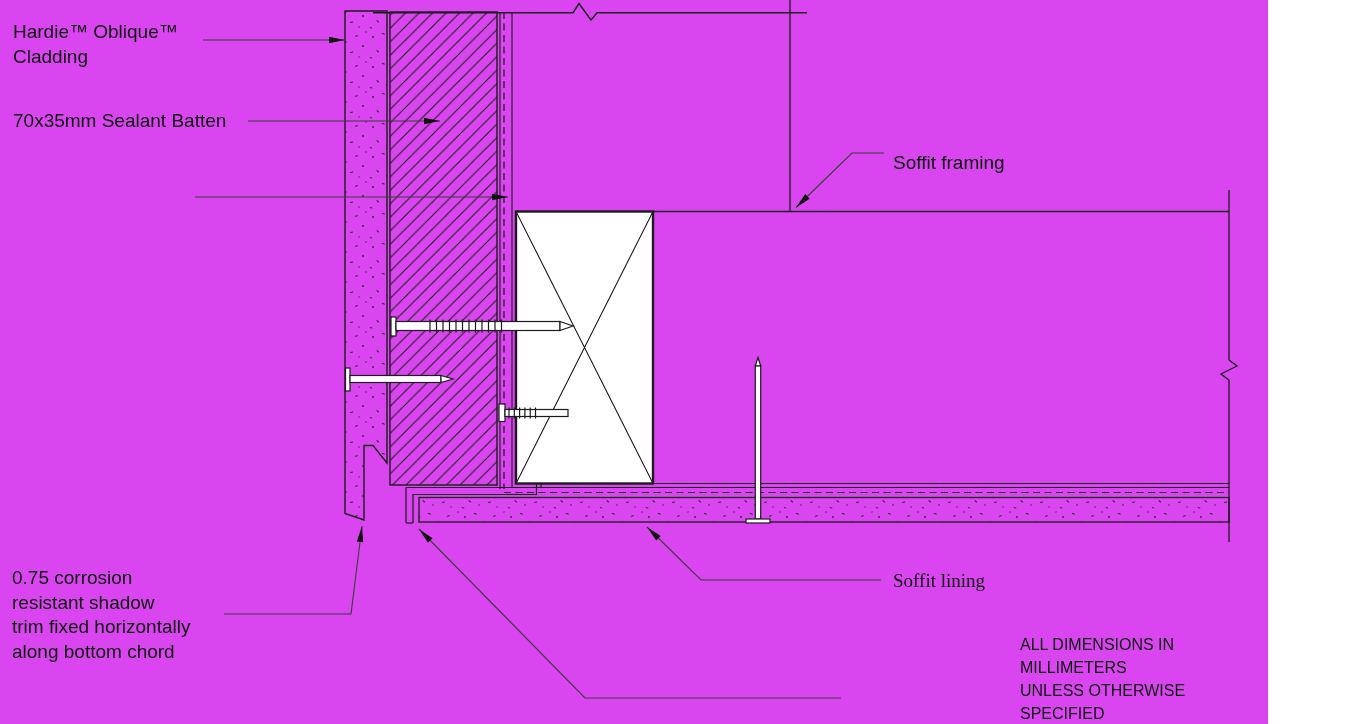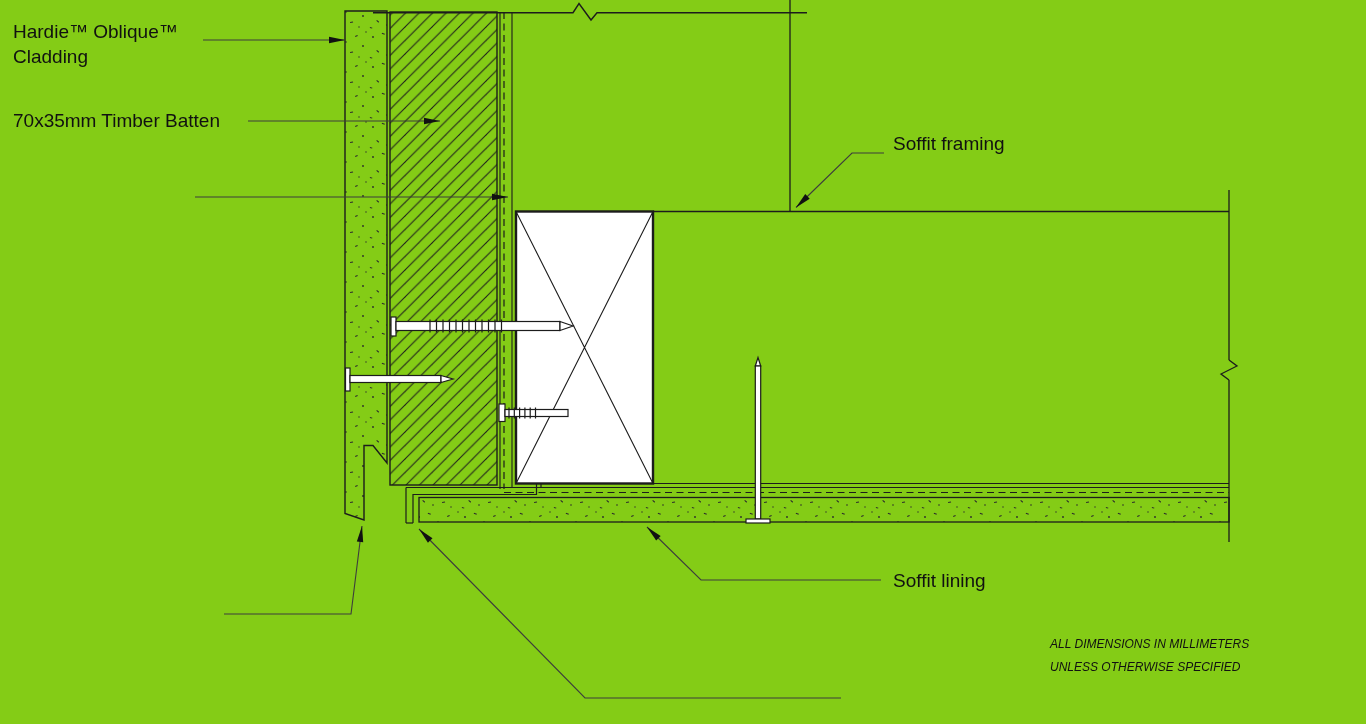--- a/index.html
+++ b/index.html
@@ -1,27 +1,27 @@
 <!DOCTYPE html>
 <html><head>
 <meta charset="utf-8">
 <style>
   html,body{margin:0;padding:0;background:#fff;}
-  .canvas{position:relative;width:1366px;height:724px;background:#84cc16;overflow:hidden;
+  .canvas{position:relative;width:1268px;height:724px;background:#d946ef;overflow:hidden;
           font-family:"Liberation Sans",sans-serif;}
   .canvas svg{position:absolute;left:0;top:0;}
   .lbl{position:absolute;color:#111;font-size:19px;line-height:24.5px;white-space:pre-line;}
   .lbl-cladding{left:13px;top:20px;}
   .lbl-batten{left:13px;top:109px;}
   .lbl-wrap{left:13px;top:160px;}
   .lbl-trim{left:12px;top:566px;}
-  .lbl-framing{left:893px;top:132px;}
-  .lbl-lining{left:893px;top:569px;}
+  .lbl-framing{left:893px;top:151px;}
+  .lbl-lining{left:893px;top:569px;font-family:Liberation Serif, serif;}
   .lbl-sealant{left:840px;top:676px;}
-  .lbl-dims{left:1050px;top:633px;font-size:12px;line-height:23px;font-style:italic;}
+  .lbl-dims{left:1020px;top:633px;font-size:16px;line-height:23px;}
 </style>
 </head>
 <body>
 
 <div class="canvas">
 
   <svg width="1366" height="724" viewBox="0 0 1366 724">
     <defs>
       <pattern id="hatch" patternUnits="userSpaceOnUse" width="13.5" height="13.5">
         <path d="M0,13.5 L13.5,0" stroke="#1c1c1c" stroke-width="1"></path>
@@ -129,18 +129,22 @@
       <polyline points="195,197 508,197" marker-end="url(#arrow)"></polyline>
       <polyline points="884,153 852,153 796,207.5" marker-end="url(#arrow)"></polyline>
       <polyline points="881,580 701,580 647,527" marker-end="url(#arrow)"></polyline>
       <polyline points="841,698 585,698 419,529" marker-end="url(#arrow)"></polyline>
       <polyline points="224,614 351,614 362,526" marker-end="url(#arrow)"></polyline>
     </g>
   </svg>
 
   <div class="lbl lbl-cladding">Hardie™ Oblique™
 Cladding</div>
-  <div class="lbl lbl-batten">70x35mm Timber Batten</div>
+  <div class="lbl lbl-batten">70x35mm Sealant Batten</div>
+  <div class="lbl lbl-trim">0.75 corrosion
+resistant shadow
+trim fixed horizontally
+along bottom chord</div>
   <div class="lbl lbl-framing">Soffit framing</div>
   <div class="lbl lbl-lining">Soffit lining</div>
   <div class="lbl lbl-dims">ALL DIMENSIONS IN MILLIMETERS
 UNLESS OTHERWISE SPECIFIED</div>
 </div>
 
 </body></html>

